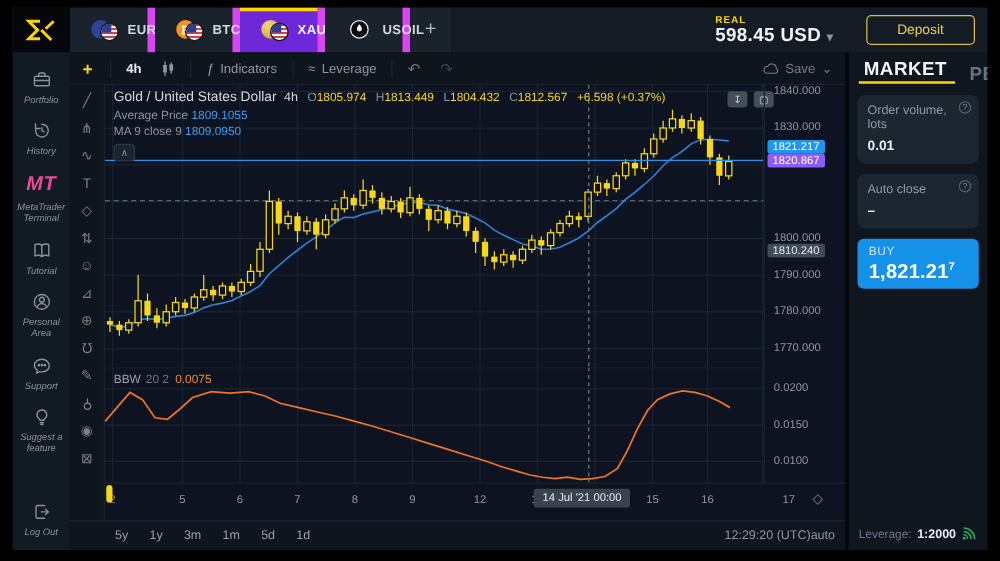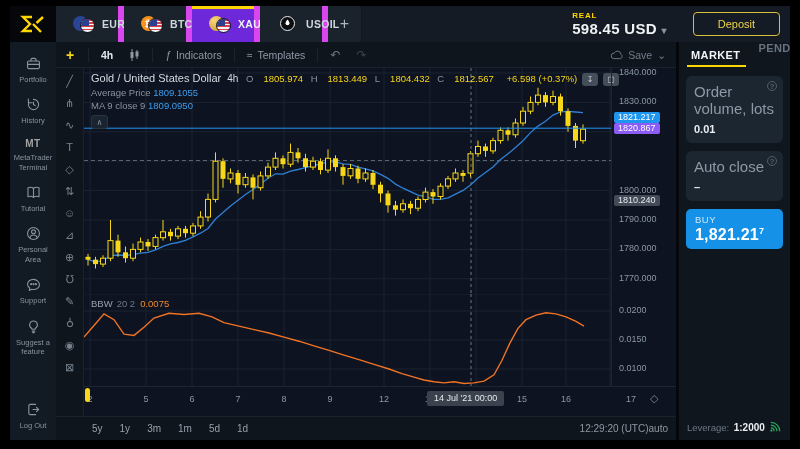--- a/index.html
+++ b/index.html
@@ -29,23 +29,23 @@
   #acct-text{text-align:left;margin-right:26px;}
   #acct-badge{color:#ffd600;font-size:8px;font-weight:bold;letter-spacing:.8px;}
   #acct-balance{color:#eef2f5;font-size:15px;font-weight:bold;letter-spacing:.3px;}
   #acct-balance .caret{color:#8a939f;font-size:10px;}
   #deposit-btn{margin-right:10px;padding:5px 24px;border:1px solid #d9bd3f;border-radius:4px;color:#ecd24b;
     font-size:11px;background:transparent;}
   
   #sidebar{position:absolute;left:0;top:36px;width:46px;height:398px;background:#121a23;display:flex;
     flex-direction:column;align-items:center;padding-top:13px;}
   .side-item{display:flex;flex-direction:column;align-items:center;gap:3px;margin-bottom:12px;color:#8a939f;
-    font-size:7.5px;line-height:1.25;text-align:center;width:100%;}
+    font-size:7.5px;line-height:1.25;text-align:center;width:100%;font-style:italic;}
   .side-item svg{stroke:#8a939f;fill:none;stroke-width:1.3;stroke-linecap:round;stroke-linejoin:round;}
-  .mt-glyph{font-size:10px;font-weight:bold;color:#a3a3a3;letter-spacing:.5px;}
+  .mt-glyph{font-size:16px;font-weight:bold;color:#ec4899;letter-spacing:.5px;}
   #logout-item{margin-top:auto;margin-bottom:10px;}
   
   #chart-region{position:absolute;left:46px;top:36px;width:620px;height:398px;background:#0d1320;}
   #chart-toolbar{position:absolute;left:0;top:0;width:620px;height:26px;background:#0f151d;
     border-bottom:1px solid #1a222c;display:flex;align-items:center;font-size:10.5px;color:#8d98a4;}
   .ct-sep{width:1px;height:14px;background:#1c242e;margin:0 4px;}
   .ct-item{padding:0 8px;display:flex;align-items:center;gap:5px;}
   #crosshair-tool{color:#f8d718;font-size:14px;font-weight:bold;width:28px;justify-content:center;padding:0;}
   #tf-btn{color:#e2e8ee;font-weight:bold;}
   #save-area{margin-left:auto;display:flex;align-items:center;gap:5px;color:#717e8b;padding-right:10px;}
@@ -63,43 +63,43 @@
     color:#fff;font-size:9px;}
   .price-badge.last{background:#434c56;color:#e4e9ee;margin-top:40px;}
   #time-axis{position:absolute;left:0;top:318px;width:592px;height:30px;border-top:1px solid #1c2530;
     font-size:9px;color:#8b97a3;}
   .tlabel{position:absolute;top:7px;width:24px;text-align:center;}
   #time-badge{position:absolute;top:4px;height:15px;line-height:15px;background:#3a434d;color:#e6e9ec;
     border-radius:2px;padding:0 7px;white-space:nowrap;}
   #legend{position:absolute;left:7px;top:4px;font-size:9.5px;color:#8a95a0;line-height:13.5px;}
   #legend .ttl{color:#d5dbe1;font-size:11px;font-weight:normal;}
   #legend .tf{color:#d5dbe1;font-size:10px;margin-left:6px;}
-  #legend .v{color:#f6d51c;margin-left:10px;}
+  #legend .v{color:#f6d51c;}
   #legend .blue{color:#3d9df0;}
   .ohlc-pair{margin-left:5px;}
   #legend-collapse{position:absolute;left:7px;top:47px;width:17px;height:14px;background:#1a2330;border:1px solid #2a3542;
     border-radius:3px;color:#8a95a0;font-size:8px;display:flex;align-items:center;justify-content:center;}
   #bbw-label{position:absolute;left:7px;top:230px;font-size:9.5px;color:#98a2ac;}
   #bbw-label .prm{color:#6d7884;margin-left:4px;}
   #bbw-label .val{color:#f08a2e;margin-left:5px;}
   .mini-btn{position:absolute;width:16px;height:13px;background:#434e59;border-radius:3px;color:#cfd6dd;
     font-size:8px;display:flex;align-items:center;justify-content:center;top:5px;}
   #session-marker{position:absolute;left:1px;top:320px;width:5px;height:14px;background:#f8d718;border-radius:2.5px;}
   .diamond{color:#7c8892;font-size:11px;position:absolute;}
   #bottom-bar{position:absolute;left:0;top:374px;width:620px;height:24px;background:#0f151d;border-top:1px solid #1a222c;
     display:flex;align-items:center;padding:0 8px 0 36px;gap:17px;font-size:10px;color:#95a0ab;}
   #bb-right{margin-left:auto;display:flex;align-items:center;color:#8d98a3;}
   
   #order-panel{position:absolute;left:666px;top:36px;width:114px;height:398px;background:#10161e;border-left:3px solid #05070a;}
-  #op-tabs{height:26px;display:flex;align-items:flex-start;font-size:11px;font-weight:bold;letter-spacing:.4px;}
+  #op-tabs{height:26px;display:flex;align-items:flex-end;font-size:15px;font-weight:bold;letter-spacing:.4px;}
   #tab-market{color:#f1f4f7;position:relative;padding:0 12px;height:100%;display:flex;align-items:center;}
   #tab-market::after{content:"";position:absolute;left:8px;right:6px;bottom:1px;height:2.5px;background:#ffd600;}
   #tab-pending{color:#67737f;padding:0 6px;}
   .op-card{margin:8px 7px 0;background:#1c2631;border-radius:6px;padding:7px 8px 8px;position:relative;}
-  .op-card .lbl{font-size:15px;color:#8d99a6;}
+  .op-card .lbl{font-size:10px;color:#8d99a6;}
   .op-card .val{font-size:11px;color:#e9edf1;margin-top:6px;font-weight:bold;}
   .help{position:absolute;right:6px;top:5px;width:10px;height:10px;border:1px solid #515d69;border-radius:50%;
     color:#78858f;font-size:7px;display:flex;align-items:center;justify-content:center;}
   .trade-btn{margin:8px 7px 0;height:40px;border-radius:5px;padding:5px 9px;color:#fff;}
   #buy-btn{background:#1691e8;}
   #sell-btn{background:#f4502c;}
   .trade-btn .side{font-size:9.5px;color:rgba(255,255,255,.78);letter-spacing:.5px;}
   .trade-btn .px{font-size:16px;font-weight:bold;margin-top:1px;letter-spacing:.2px;}
   .trade-btn sup{font-size:9px;}
   #op-bottom{position:absolute;left:0;right:0;bottom:5px;padding:0 8px;display:flex;align-items:center;justify-content:space-between;}
@@ -241,21 +241,21 @@
           </svg>
       </span>
       <span class="ct-sep"></span>
       <span class="ct-item">
         <span style="font-style:italic;">ƒ</span>
         <span>Indicators</span>
       </span>
       <span class="ct-sep"></span>
       <span class="ct-item">
         <span>≈</span>
-        <span>Templates</span>
+        <span>Leverage</span>
       </span>
       <span class="ct-sep"></span>
       <span class="ct-item" id="undo-ic">↶</span>
       <span class="ct-item" id="redo-ic">↷</span>
       <span id="save-area">
         <svg width="13" height="10" viewBox="0 0 14 11">
           <path d="M4 9.5a3 3 0 0 1 .4-6A4 4 0 0 1 12 5a2.5 2.5 0 0 1-.5 4.5z" stroke="#717e8b" fill="none"></path>
           </svg>
         <span>Save</span>
         <span>⌄</span>

